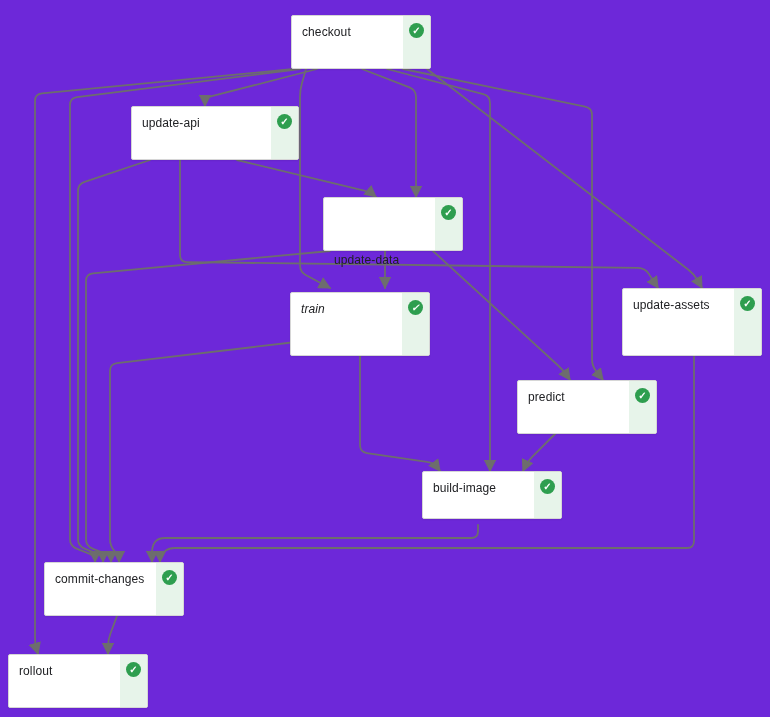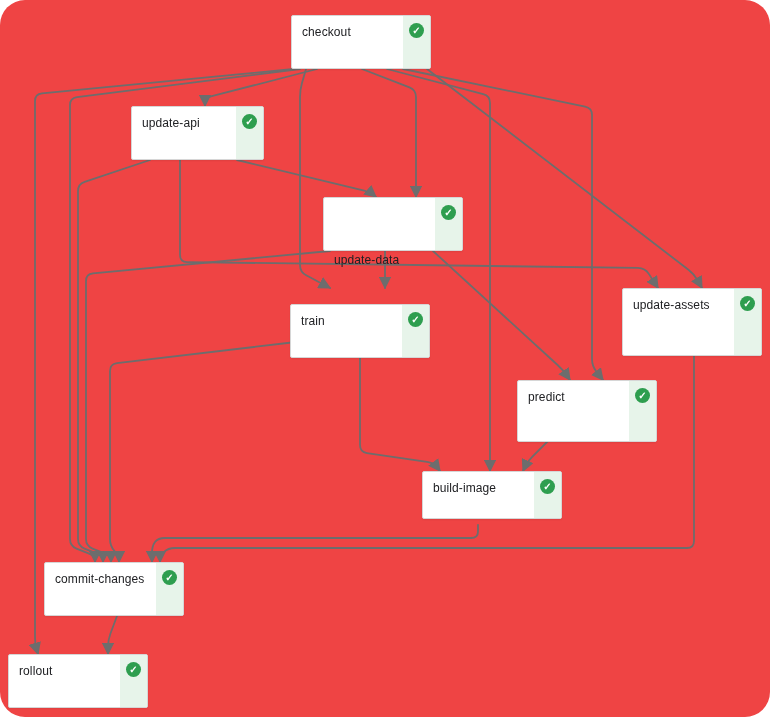--- a/index.html
+++ b/index.html
@@ -47,21 +47,21 @@
     color: #ffffff;
     font-size: 10px;
     font-weight: bold;
     line-height: 15px;
     text-align: center;
   }
 </style>
 </head>
 <body>
 
-<div id="canvas" style="background: #ef4444; border-radius: 25px;">
+<div id="canvas" style="background: #6d28d9;">
   <svg id="edge-layer" width="770" height="717" viewBox="0 0 770 717">
     <defs>
       <marker id="arrow" viewBox="0 0 10 10" refX="9" refY="5" markerWidth="7" markerHeight="7" orient="auto">
         <path id="arrow-shape" d="M0,0 L10,5 L0,10 z" fill="#6d6d6d"></path>
       </marker>
     </defs>
     <g id="edges">
         <path d="M 317 69 L 211.7765223482511 96.24536474911355 Q 205 98 205 102 L 205 106" fill="none" stroke="#6d6d6d" stroke-width="1.8" stroke-linecap="round" marker-end="url(#arrow)"></path>
         <path d="M 362 69 L 409.47596729921094 87.46287617191535 Q 416 90 416 97 L 416 197" fill="none" stroke="#6d6d6d" stroke-width="1.8" stroke-linecap="round" marker-end="url(#arrow)"></path>
         <path d="M 306 69 L 301.9230478952816 83.26933236651423 Q 300 90 300 97 L 300 265 Q 300 272 306.1764705882353 275.29411764705884 L 330 288" fill="none" stroke="#6d6d6d" stroke-width="1.8" stroke-linecap="round" marker-end="url(#arrow)"></path>
@@ -84,45 +84,45 @@
         <path d="M 117 616 L 110.45786409111874 633.4456957570167 Q 108 640 108 647 L 108 654" fill="none" stroke="#6d6d6d" stroke-width="1.8" stroke-linecap="round" marker-end="url(#arrow)"></path>
       </g>
   </svg>
   <div id="node-layer">
       <div class="node" style="left: 291px; top: 15px; width: 140px; height: 54px; background: rgb(255, 255, 255); border-color: rgb(214, 214, 214);">
         <span class="node-label" style="color: rgb(32, 33, 36);">checkout</span>
         <span class="status-strip" style="width: 27px; background: rgb(231, 244, 234);">
           <span class="status-icon" style="background: rgb(46, 158, 79); color: rgb(255, 255, 255);">✓</span>
         </span>
       </div>
-      <div class="node" style="left: 131px; top: 106px; width: 133px; height: 54px; background: rgb(255, 255, 255); border-color: rgb(214, 214, 214);">
+      <div class="node" style="left: 131px; top: 106px; width: 168px; height: 54px; background: rgb(255, 255, 255); border-color: rgb(214, 214, 214);">
         <span class="node-label" style="color: rgb(32, 33, 36);">update-api</span>
         <span class="status-strip" style="width: 27px; background: rgb(231, 244, 234);">
           <span class="status-icon" style="background: rgb(46, 158, 79); color: rgb(255, 255, 255);">✓</span>
         </span>
       </div>
       <div class="node" style="left: 323px; top: 197px; width: 140px; height: 54px; background: rgb(255, 255, 255); border-color: rgb(214, 214, 214);">
         <span class="node-label" style="color: rgb(32, 33, 36); margin-top: 46px;">update-data</span>
         <span class="status-strip" style="width: 27px; background: rgb(231, 244, 234);">
           <span class="status-icon" style="background: rgb(46, 158, 79); color: rgb(255, 255, 255);">✓</span>
         </span>
       </div>
-      <div class="node" style="left: 290px; top: 304px; width: 140px; height: 54px; background: rgb(255, 255, 255); border-color: rgb(214, 214, 214);">
+      <div class="node" style="left: 290px; top: 292px; width: 140px; height: 64px; background: rgb(255, 255, 255); border-color: rgb(214, 214, 214); font-style: italic;">
         <span class="node-label" style="color: rgb(32, 33, 36);">train</span>
         <span class="status-strip" style="width: 27px; background: rgb(231, 244, 234);">
           <span class="status-icon" style="background: rgb(46, 158, 79); color: rgb(255, 255, 255);">✓</span>
         </span>
       </div>
       <div class="node" style="left: 622px; top: 288px; width: 140px; height: 68px; background: rgb(255, 255, 255); border-color: rgb(214, 214, 214);">
         <span class="node-label" style="color: rgb(32, 33, 36);">update-assets</span>
         <span class="status-strip" style="width: 27px; background: rgb(231, 244, 234);">
           <span class="status-icon" style="background: rgb(46, 158, 79); color: rgb(255, 255, 255);">✓</span>
         </span>
       </div>
-      <div class="node" style="left: 517px; top: 380px; width: 140px; height: 62px; background: rgb(255, 255, 255); border-color: rgb(214, 214, 214); padding-left: 35px;">
+      <div class="node" style="left: 517px; top: 380px; width: 140px; height: 54px; background: rgb(255, 255, 255); border-color: rgb(214, 214, 214); padding-left: 35px;">
         <span class="node-label" style="color: rgb(32, 33, 36);">predict</span>
         <span class="status-strip" style="width: 27px; background: rgb(231, 244, 234);">
           <span class="status-icon" style="background: rgb(46, 158, 79); color: rgb(255, 255, 255);">✓</span>
         </span>
       </div>
       <div class="node" style="left: 422px; top: 471px; width: 140px; height: 48px; background: rgb(255, 255, 255); border-color: rgb(214, 214, 214);">
         <span class="node-label" style="color: rgb(32, 33, 36);">build-image</span>
         <span class="status-strip" style="width: 27px; background: rgb(231, 244, 234);">
           <span class="status-icon" style="background: rgb(46, 158, 79); color: rgb(255, 255, 255);">✓</span>
         </span>

